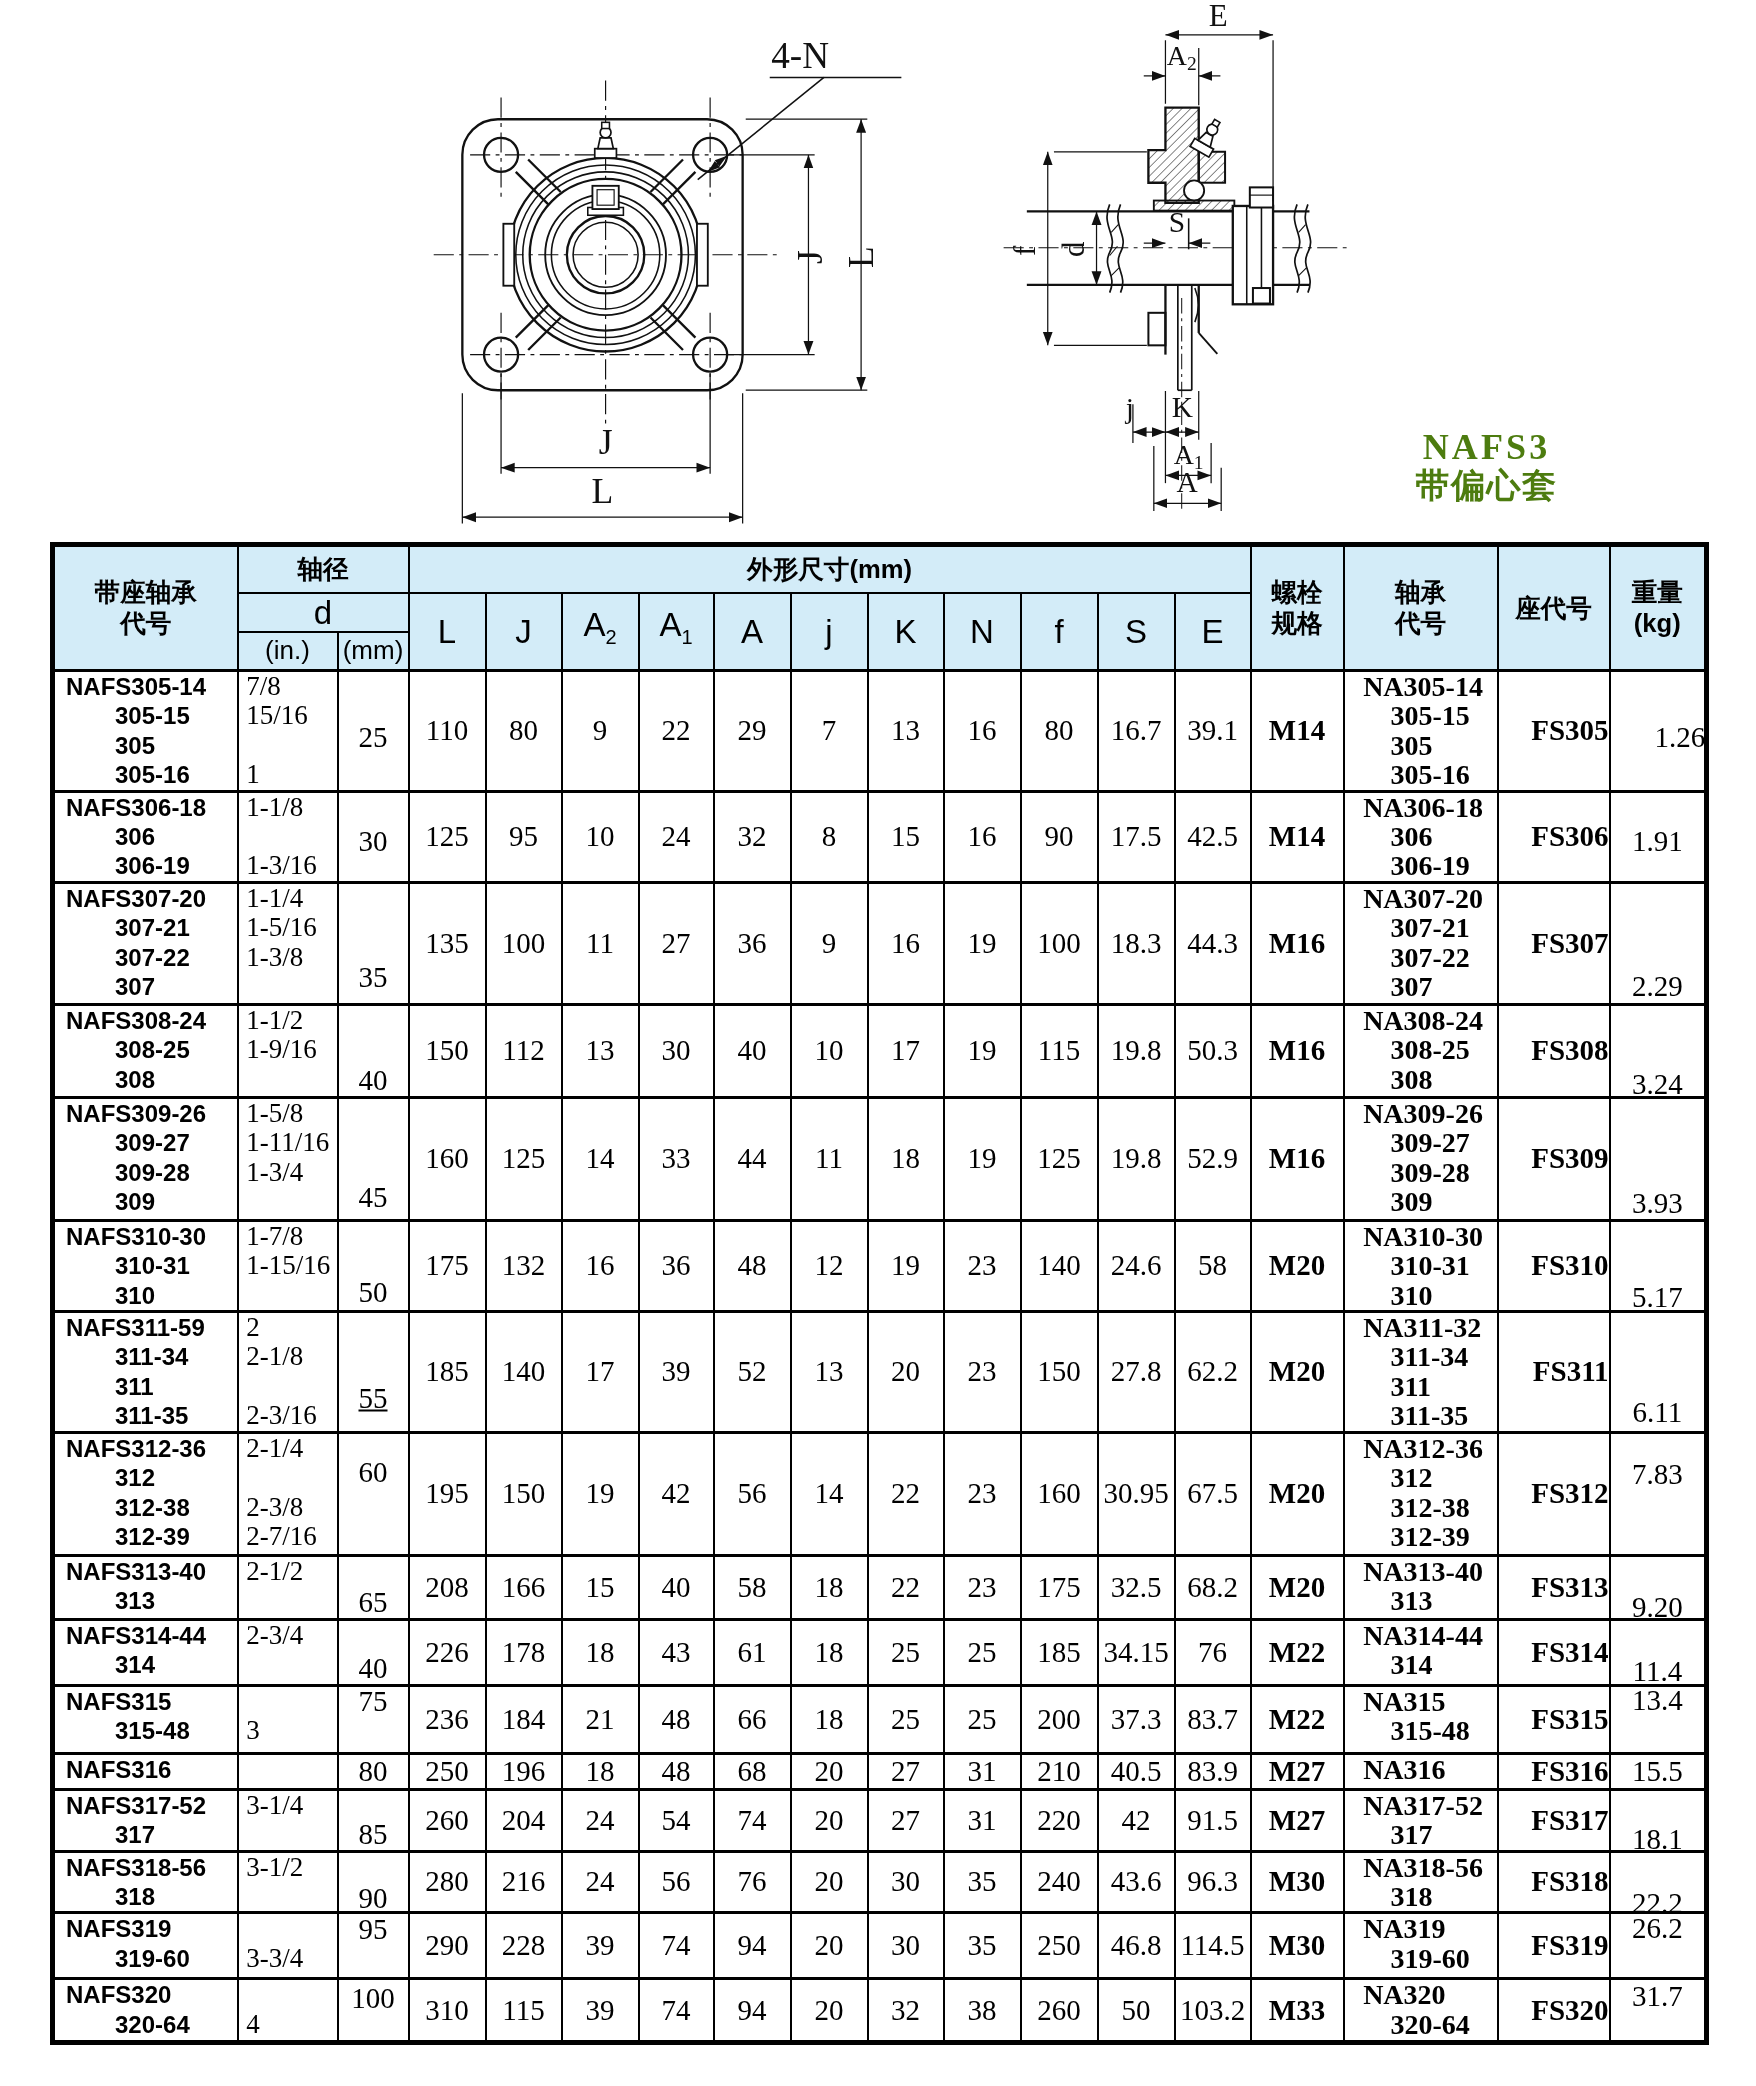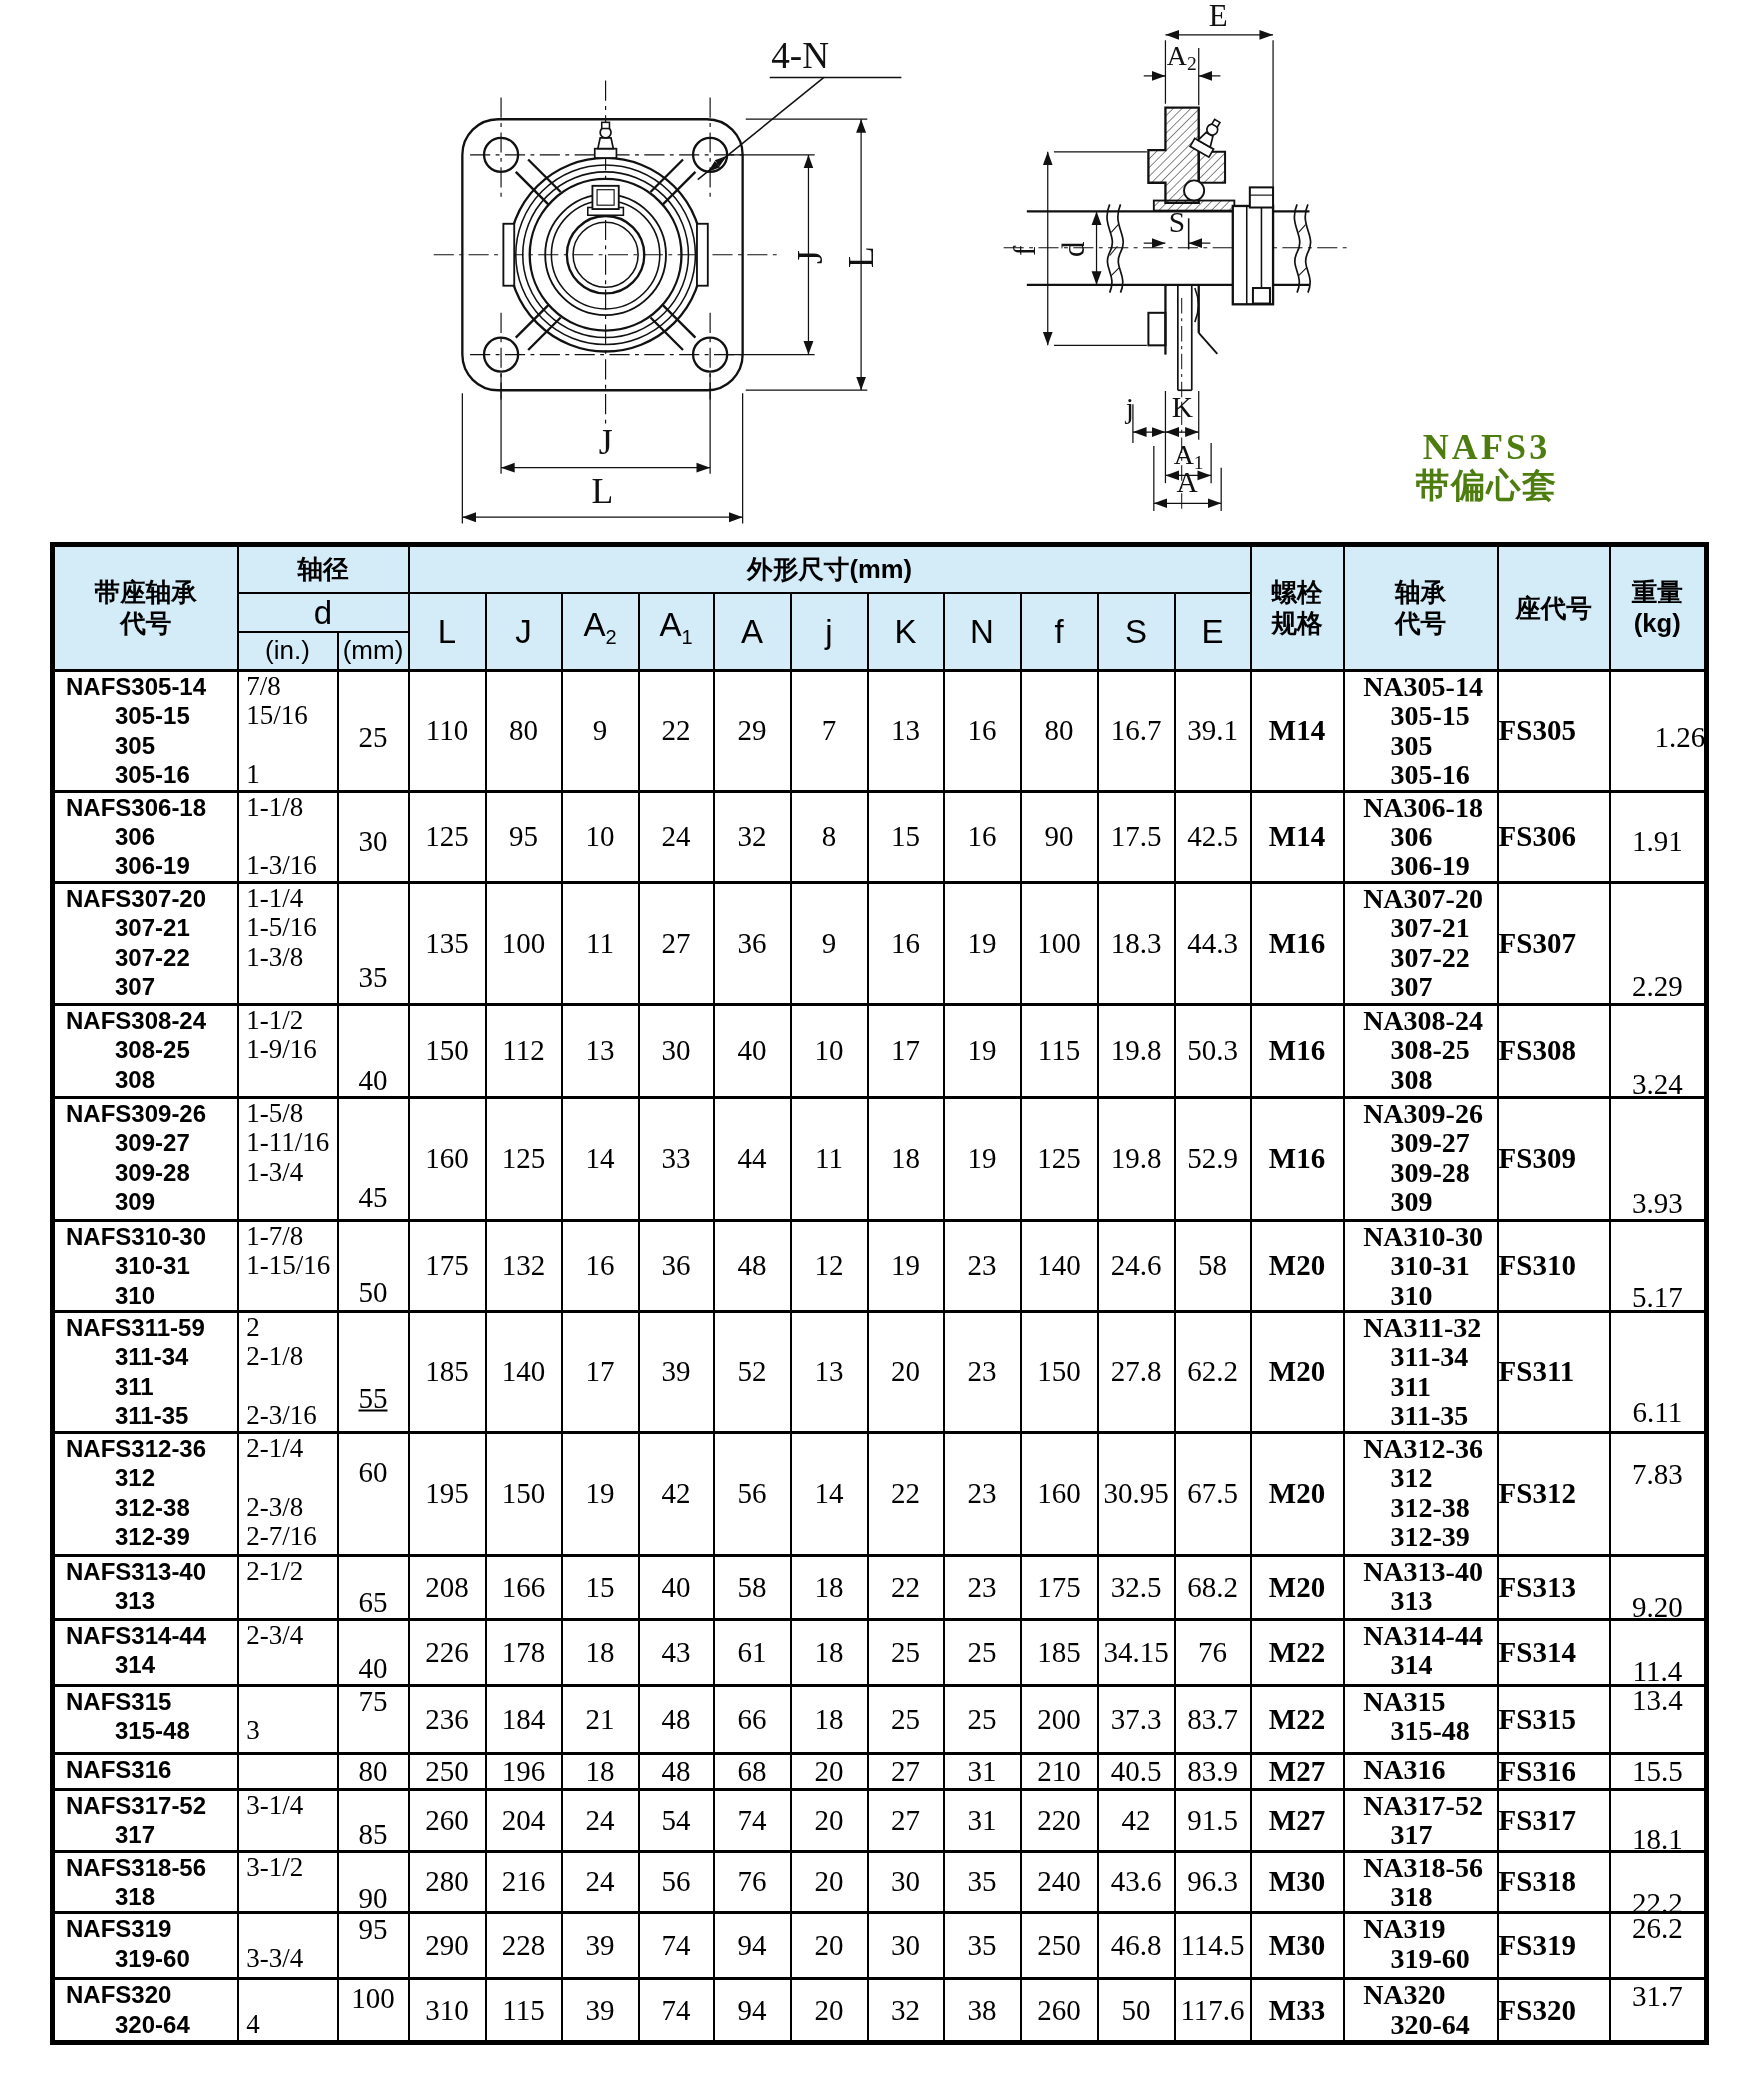--- a/index.html
+++ b/index.html
@@ -31,21 +31,21 @@
   td.cell-code{font-family:"Liberation Sans",sans-serif;font-weight:bold;font-size:24px;}
   td.cell-code .ln{padding-left:11px;}
   td.cell-code .ln.ind{padding-left:60px;}
   td.cell-din{font-size:27px;}
   td.cell-din .ln{padding-left:7.7px;}
   td.cell-brg{font-weight:bold;font-size:28px;}
   td.cell-brg .ln{padding-left:18.6px;}
   td.cell-brg .ln.ind{padding-left:46px;}
   td.cell-num{font-size:29px;text-align:center;vertical-align:middle;}
   td.cell-bolt{font-size:29px;font-weight:600;text-align:center;vertical-align:middle;}
-  td.cell-fs{font-size:29px;font-weight:bold;text-align:left;vertical-align:middle;}
+  td.cell-fs{font-size:29px;font-weight:bold;text-align:right;vertical-align:middle;}
   td.cell-pos{position:relative;font-size:29px;}
   td.cell-pos .val{position:absolute;left:0;right:0;text-align:center;transform:translateY(-50%);}
 </style>
 </head>
 <body>
 
 <div class="page">
 
   <svg class="dwg" style="left:356px;top:0;" width="589" height="542" viewBox="0 0 760 700">
     <defs>
@@ -818,21 +818,21 @@
           <td class="cell-num">310</td>
           <td class="cell-num">115</td>
           <td class="cell-num">39</td>
           <td class="cell-num">74</td>
           <td class="cell-num">94</td>
           <td class="cell-num">20</td>
           <td class="cell-num">32</td>
           <td class="cell-num">38</td>
           <td class="cell-num">260</td>
           <td class="cell-num">50</td>
-          <td class="cell-num">117.6</td>
+          <td class="cell-num">103.2</td>
           <td class="cell-bolt">M33</td>
           <td class="cell-lines cell-brg">
             <div class="ln">NA320</div>
             <div class="ln ind">320-64</div>
           </td>
           <td class="cell-fs">FS320</td>
           <td class="cell-pos">
             <span class="val" style="top: 26%;">31.7</span>
           </td>
         </tr>

